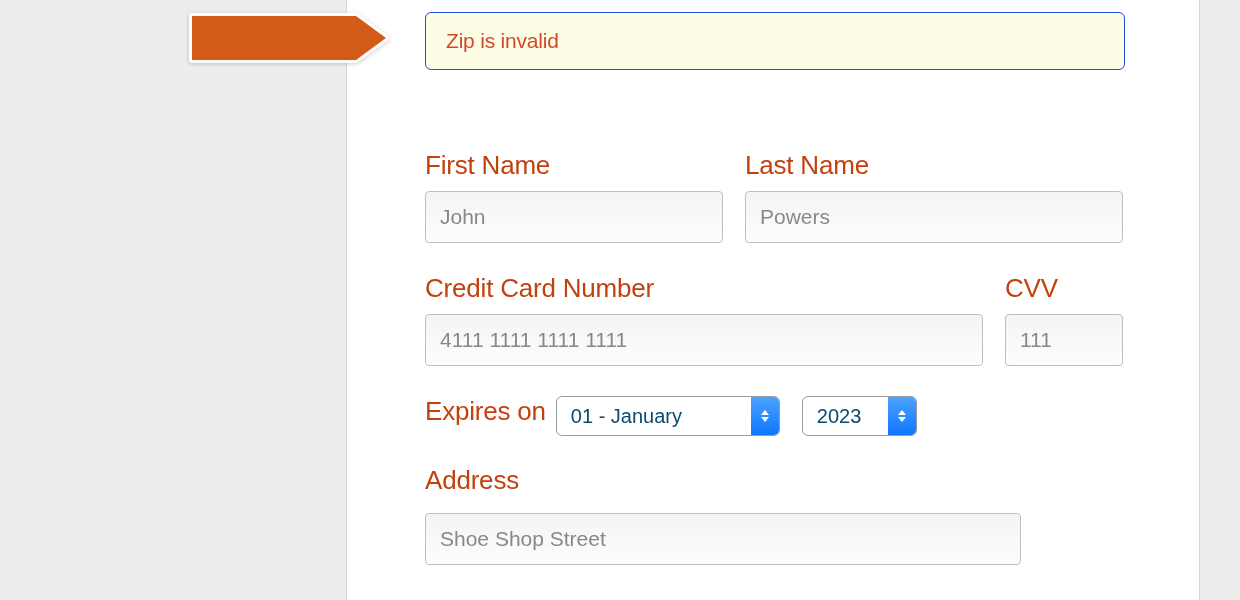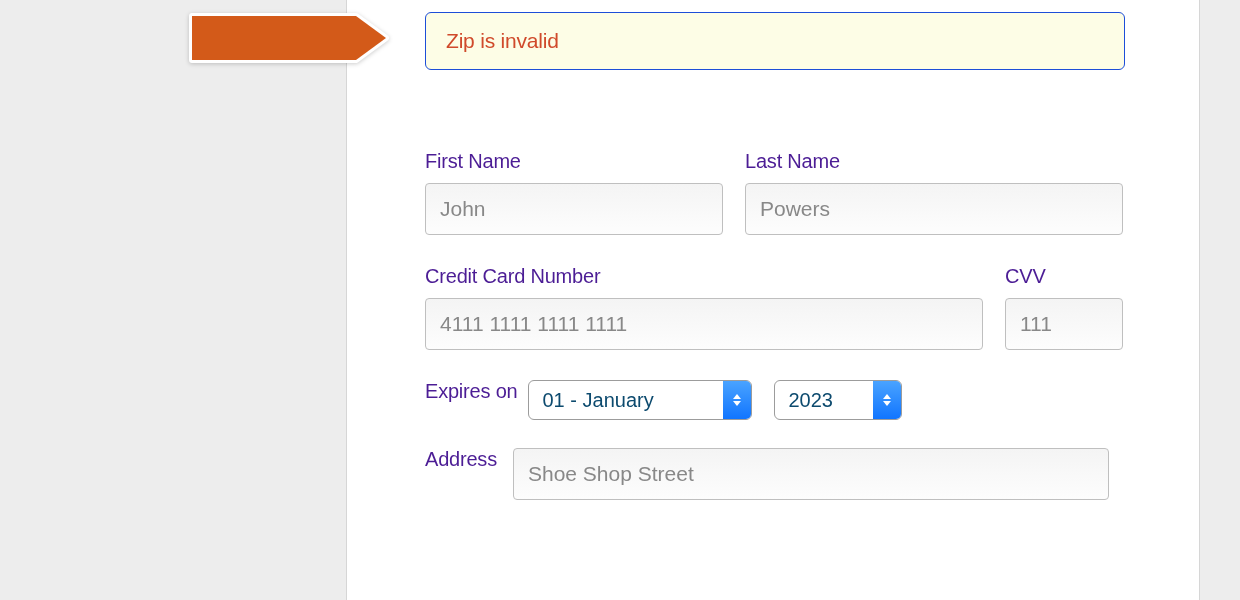--- a/index.html
+++ b/index.html
@@ -49,22 +49,22 @@
       top: 150px;
       width: 700px;
     }
     .row {
       display: flex;
       gap: 22px;
       margin-bottom: 30px;
     }
     .field { display: flex; flex-direction: column; }
     .label {
-      font-size: 20px;
-      color: #4c1d95;
+      font-size: 26px;
+      color: #c2410c;
       margin-bottom: 10px;
       letter-spacing: -0.2px;
     }
     .text-input {
       height: 52px;
       border: 1px solid #bfbfbf;
       border-radius: 4px;
       background: linear-gradient(#f4f4f4, #fdfdfd);
       font-size: 21px;
       color: #888;
@@ -155,29 +155,29 @@
     <span class="label">Expires on</span>
     <div style="display:flex;">
       <div class="select-wrap" style="width:224px;">
         <span class="select-text">01 - January</span>
         <span style="flex:1"></span>
         <span class="select-btn">
           <span class="tri up"></span>
           <span class="tri down"></span>
         </span>
       </div>
-      <div class="select-wrap" style="width:128px;">
+      <div class="select-wrap" style="width:115px;">
         <span class="select-text">2023</span>
         <span style="flex:1"></span>
         <span class="select-btn">
           <span class="tri up"></span>
           <span class="tri down"></span>
         </span>
       </div>
     </div>
   </div>
 
-  <div class="row" style="flex-direction:row; gap:16px;">
+  <div class="row" style="flex-direction:column; gap:7px;">
     <span class="label">Address</span>
     <input class="text-input address-input" type="text" value="Shoe Shop Street" style="">
   </div>
 
 </div>
 
 </body></html>

